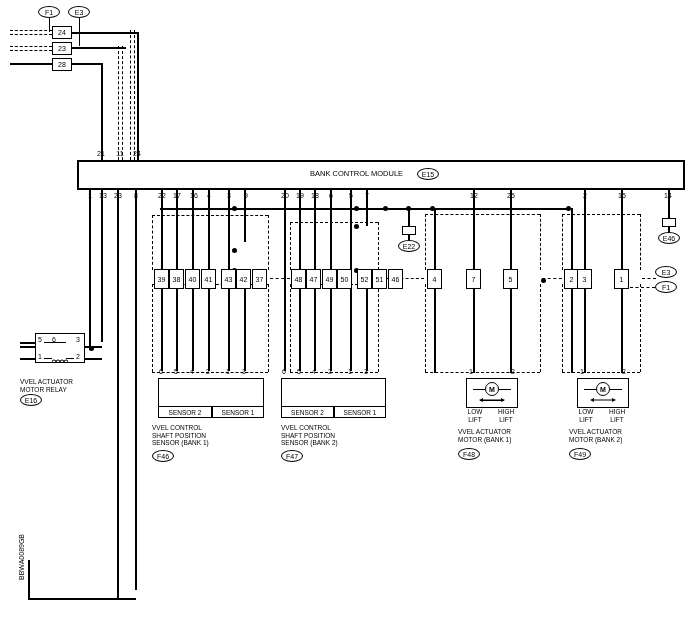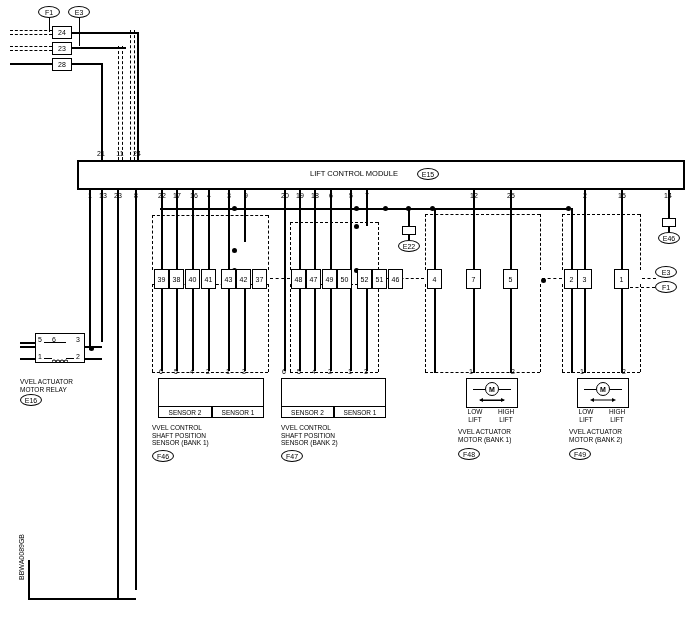--- a/index.html
+++ b/index.html
@@ -56,21 +56,21 @@
   <div class="dash-v" style="left:122px;top:46px;height:114px;"></div>
 
   <div class="ln v2" style="left:101px;top:63px;height:97px;"></div>
   <div class="ln v2" style="left:137px;top:32px;height:128px;"></div>
 
   <div class="pinnum" style="left:94px;top:150px;width:14px;">21</div>
   <div class="pinnum" style="left:113px;top:150px;width:14px;">11</div>
   <div class="pinnum" style="left:130px;top:150px;width:14px;">24</div>
 
   <div class="box" style="left:77px;top:160px;width:608px;height:30px;border-width:2px;"></div>
-  <div class="lbl" style="left:310px;top:170px;font-size:7.5px;">LIFT CONTROL MODULE</div>
+  <div class="lbl" style="left:310px;top:170px;font-size:7.5px;">BANK CONTROL MODULE</div>
   <div class="oval" style="left:417px;top:168px;width:22px;height:12px;line-height:11px;">E15</div>
 
   <div class="pinnum" style="left:84px;top:192px;width:12px;">1</div>
   <div class="pinnum" style="left:97px;top:192px;width:12px;">13</div>
   <div class="pinnum" style="left:112px;top:192px;width:12px;">23</div>
   <div class="pinnum" style="left:130px;top:192px;width:12px;">8</div>
   <div class="pinnum" style="left:156px;top:192px;width:12px;">22</div>
   <div class="pinnum" style="left:171px;top:192px;width:12px;">17</div>
   <div class="pinnum" style="left:188px;top:192px;width:12px;">16</div>
   <div class="pinnum" style="left:203px;top:192px;width:12px;">4</div>

